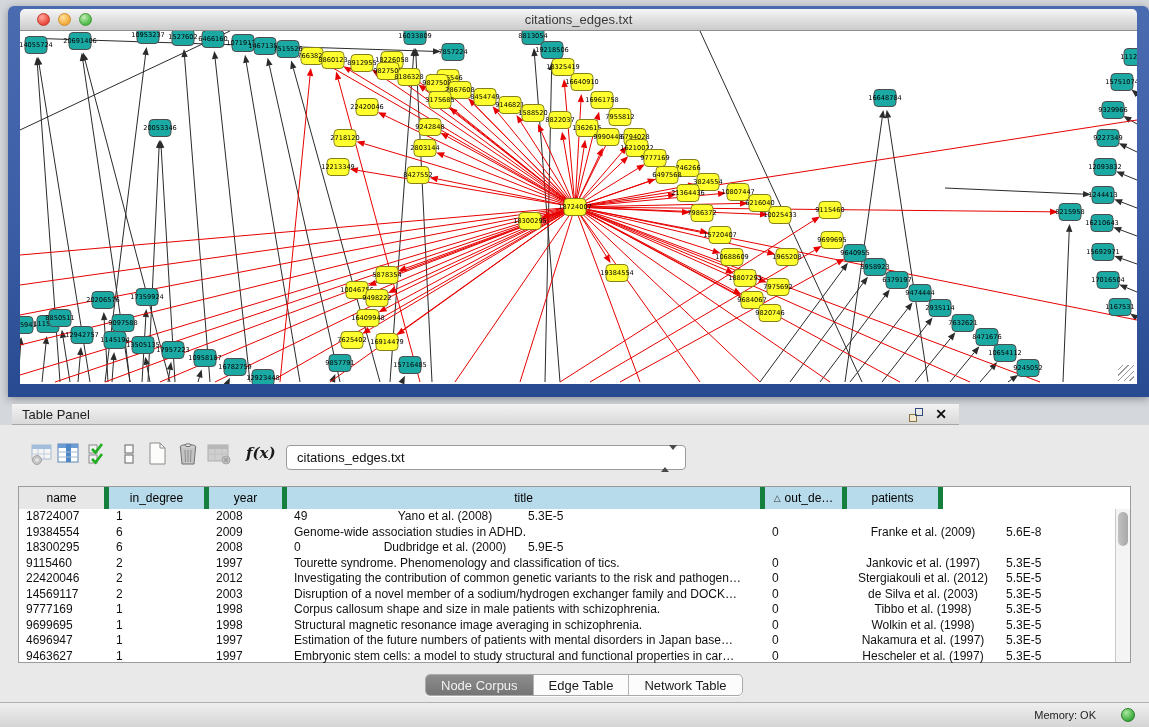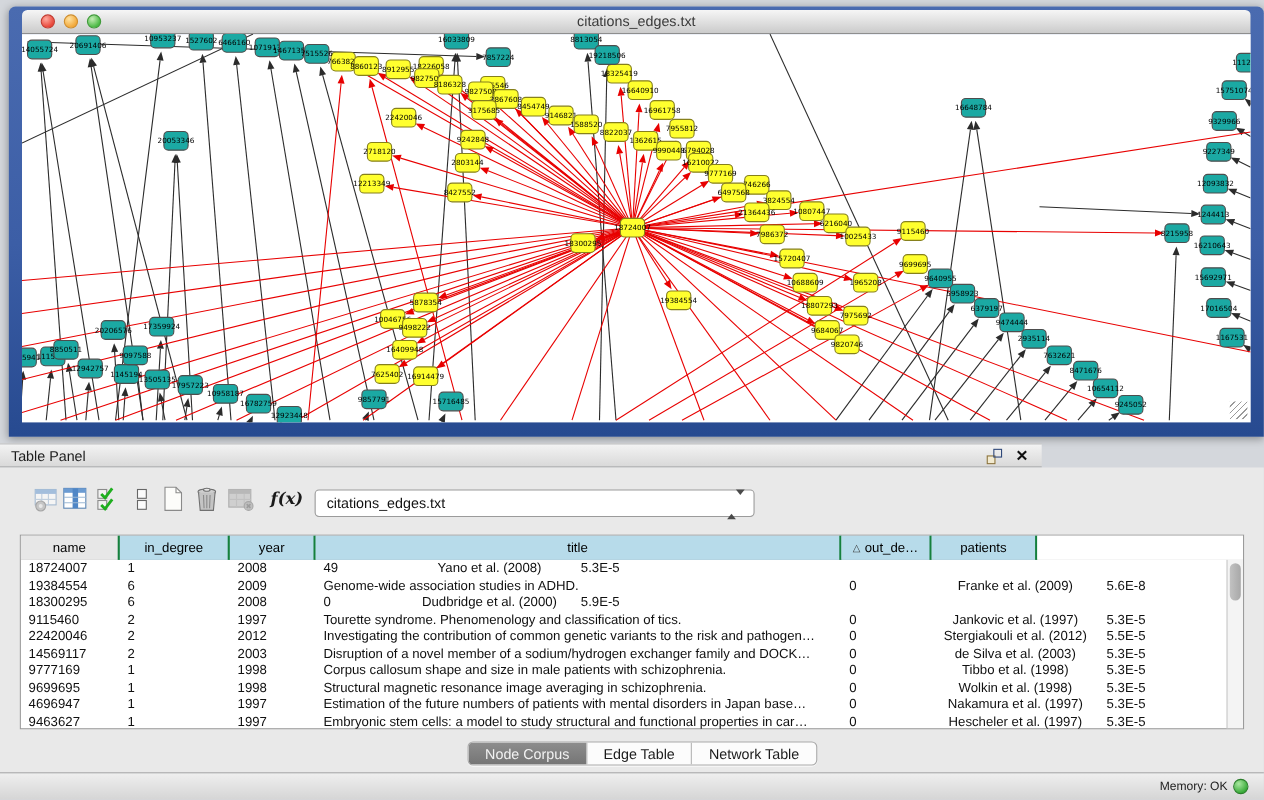--- a/index.html
+++ b/index.html
@@ -21,21 +21,21 @@
   .tl.red   { left:17px; background:radial-gradient(circle at 35% 30%,#ffa99e,#e8473a 70%); border:1px solid #c23b30; }
   .tl.yel   { left:38px; background:radial-gradient(circle at 35% 30%,#ffe2a0,#f2a93b 70%); border:1px solid #cf8d2b; }
   .tl.grn   { left:59px; background:radial-gradient(circle at 35% 30%,#c4ecb5,#4cba45 70%); border:1px solid #3f9a39; }
   .canvas { position:absolute; left:12px; top:25px; width:1117px; height:353px;
     background:#ffffff; overflow:hidden; }
   .canvas svg { position:absolute; left:0; top:0; }
   .resize-handle { position:absolute; right:3px; bottom:3px; width:16px; height:16px;
     background:repeating-linear-gradient(135deg, transparent 0 3px, #9a9a9a 3px 4px); }
 
   
-  .panel-header { position:absolute; left:0; top:403px; width:947px; height:22px;
+  .panel-header { position:absolute; left:12px; top:403px; width:947px; height:22px;
     background:linear-gradient(180deg,#f3f3f3,#d9d9d9);
     border-top:1px solid #c9c9c9; border-bottom:1px solid #a6a6a6; }
   .panel-header .ph-title { position:absolute; left:10px; top:3px; font-size:13px; color:#1c1c1c; }
   .float-icon { position:absolute; right:36px; top:4px; width:14px; height:14px; }
   .float-icon .sq1 { position:absolute; left:0; bottom:0; width:8px; height:8px; border:1px solid #8a7340; background:#f2ead0; }
   .float-icon .sq2 { position:absolute; right:0; top:0; width:8px; height:8px; border:1px solid #30497a; background:transparent; }
   .close-x { position:absolute; right:12px; top:2px; font-size:14px; font-weight:bold; color:#111; cursor:default; }
 
   .panel-body { position:absolute; left:0; top:425px; width:1149px; height:277px; background:#e9e9e9; }
 
@@ -43,21 +43,21 @@
   .combo { position:absolute; left:286px; top:20px; width:400px; height:25px;
     background:#ffffff; border:1px solid #9b9b9b; border-radius:4px; }
   .combo .combo-text { position:absolute; left:10px; top:4px; font-size:13px; color:#111; }
   .combo .arrows { position:absolute; right:8px; top:4px; }
   .combo .arrows .up { width:0;height:0;border-left:4px solid transparent;border-right:4px solid transparent;border-bottom:5px solid #4a4a4a; margin-bottom:3px;}
   .combo .arrows .dn { width:0;height:0;border-left:4px solid transparent;border-right:4px solid transparent;border-top:5px solid #4a4a4a;}
 
   .dtable { position:absolute; left:18px; top:61px; width:1113px; height:177px;
     background:#ffffff; border:1px solid #9b9b9b; }
   .thead { display:flex; height:22px; border-bottom:1px solid #8f8f8f; }
-  .th { height:22px; border-right:2px solid #15803d; font-size:12px; color:#000;
+  .th { height:22px; border-right:5px solid #15803d; font-size:12px; color:#000;
     display:flex; align-items:center; justify-content:center; background:#b7dbea; overflow:hidden; }
   .th.gray { background:#e7e7e7; }
   .th .sort-tri { font-size:9px; margin-right:4px; color:#333; }
   .trow { display:flex; height:15.5px; }
   .td { font-size:12px; color:#101010; line-height:15.5px; padding-left:7px;
     white-space:nowrap; overflow:hidden; }
   .td.center { text-align:center; padding-left:0; }
   .vscroll { position:absolute; right:0; top:22px; bottom:0; width:15px;
     background:#f4f4f4; border-left:1px solid #c8c8c8; }
   .vthumb { position:absolute; left:2px; top:3px; width:10px; height:34px;
@@ -66,21 +66,21 @@
   .tabs { position:absolute; left:425px; top:249px; height:22px; display:flex;
     border:1px solid #a9a9a9; border-radius:5px; overflow:hidden; background:#fcfcfc;
     box-shadow:0 1px 0 rgba(255,255,255,.7); }
   .tab { font-size:13px; color:#1a1a1a; padding:0 15px; line-height:21px; border-right:1px solid #b5b5b5; }
   .tab:last-child { border-right:none; }
   .tab.sel { background:linear-gradient(180deg,#8d8d8d,#757575); color:#f2f2f2; }
 
   .statusbar { position:absolute; left:0; top:702px; width:1149px; height:25px;
     background:linear-gradient(180deg,#efefef,#d5d5d5); border-top:1px solid #b0b0b0;
     display:flex; align-items:center; justify-content:flex-end; padding-right:14px; }
-  .statusbar .mem { font-size:11px; color:#222; margin-right:5px; }
+  .statusbar .mem { font-size:11px; color:#222; margin-right:25px; }
   .memdot { width:14px; height:14px; border-radius:50%;
     background:radial-gradient(circle at 35% 30%,#a9e8a0,#35a835 75%); border:1px solid #2b7e2b; }
 </style>
 </head>
 <body>
 
 <div class="app">
 
   <div class="net-frame">
     <div class="titlebar">

